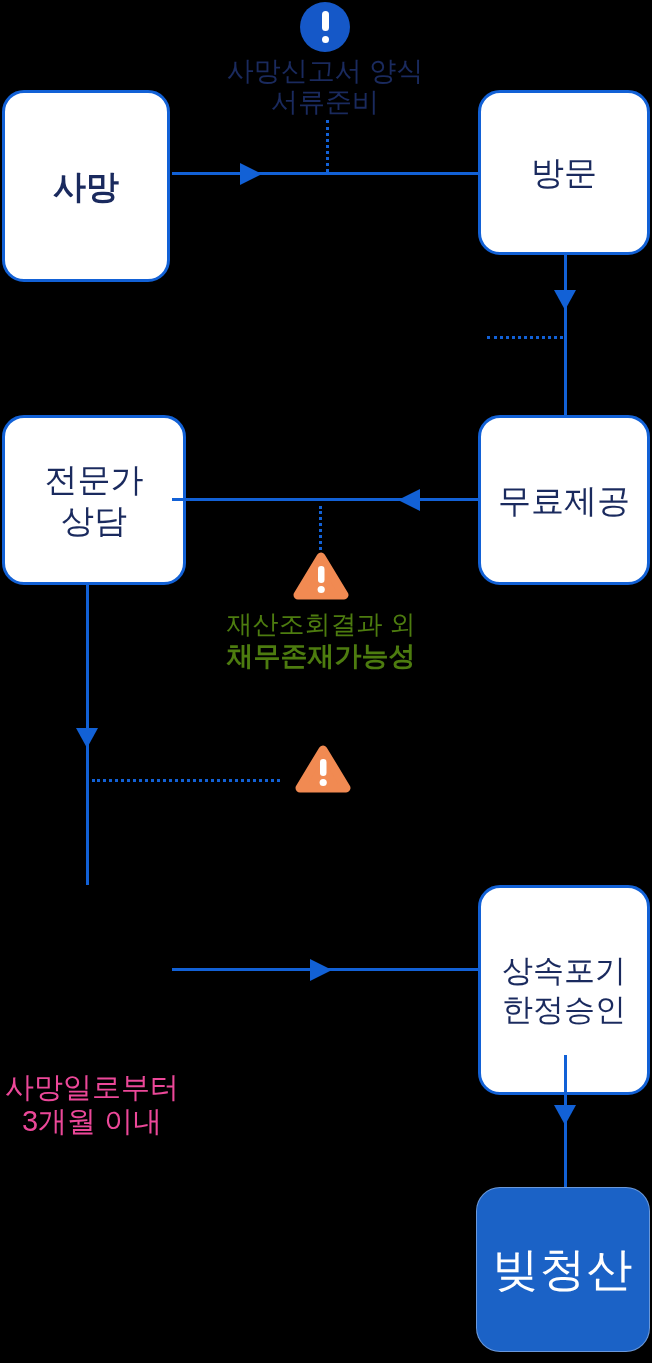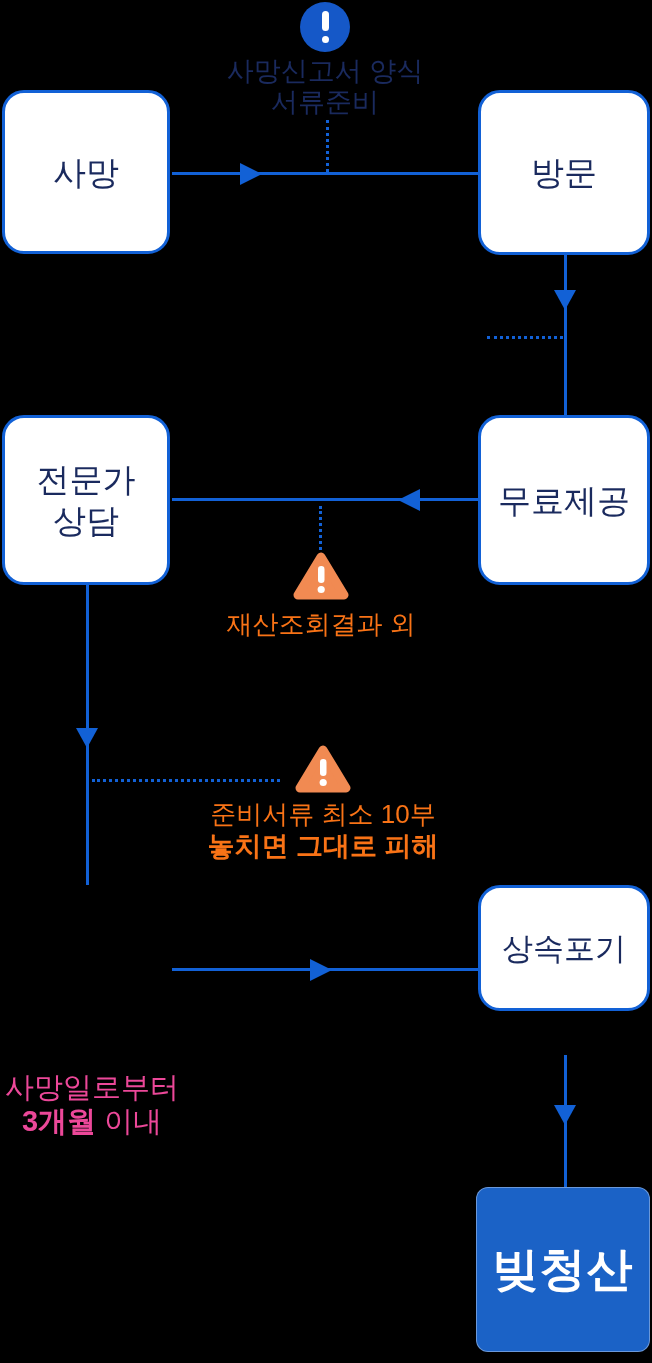--- a/index.html
+++ b/index.html
@@ -10,111 +10,109 @@
   .abs{position:absolute;}
   
   .node{
     background:#fff;border:3px solid #1261D6;border-radius:22px;
     display:flex;flex-direction:column;align-items:center;justify-content:center;
     color:#1A2A5E;font-size:33px;font-weight:500;line-height:41px;text-align:center;
     box-sizing:border-box;
   }
   .node.small-lines{font-size:31px;line-height:39px;}
   .node-final{
-    background:#1B62C6;border-radius:12px;border:1px solid rgba(255,255,255,.35);
+    background:#1B62C6;border-radius:24px;border:1px solid rgba(255,255,255,.35);
     display:flex;align-items:center;justify-content:center;
-    color:#fff;font-size:46px;font-weight:700;letter-spacing:1px;
+    color:#fff;font-size:46px;font-weight:400;letter-spacing:1px;
     box-sizing:border-box;
   }
   
   .hline{height:3px;background:#1261D6;}
   .vline{width:3px;background:#1261D6;}
   .dot-h{height:0;border-top:3px dotted #1261D6;}
   .dot-v{width:0;border-left:3px dotted #1261D6;}
   .arr-right{width:0;height:0;border-top:11px solid transparent;border-bottom:11px solid transparent;border-left:22px solid #1261D6;}
   .arr-left{width:0;height:0;border-top:11px solid transparent;border-bottom:11px solid transparent;border-right:22px solid #1261D6;}
   .arr-down{width:0;height:0;border-left:11px solid transparent;border-right:11px solid transparent;border-top:20px solid #1261D6;}
   
   .info-circle{width:50px;height:50px;border-radius:50%;background:#1558C8;}
   .info-circle .bar{position:absolute;left:21.5px;top:9px;width:7px;height:20px;border-radius:4px;background:#fff;}
   .info-circle .dot{position:absolute;left:21.5px;top:34px;width:7px;height:7px;border-radius:50%;background:#fff;}
   
   .note-top{width:260px;text-align:center;color:#1A2A5E;font-size:27px;line-height:31px;font-weight:500;}
-  .warn-text{width:320px;text-align:center;color:#f97316;}
+  .warn-text{width:320px;text-align:center;color:#4d7c0f;}
   .warn-text .l1{font-size:26px;line-height:32px;font-weight:500;}
   .warn-text .l2{font-size:27px;line-height:32px;font-weight:700;}
   .deadline{width:184px;text-align:center;color:#ec4899;font-size:29px;line-height:34px;font-weight:500;}
-  .deadline b{font-weight:700;}
+  .deadline b{font-weight:400;}
 </style>
 </head>
 <body>
 
 <div class="stage">
 
   <div class="abs info-circle" style="left:300px;top:2px;">
     <span class="bar"></span>
       <span class="dot"></span>
   </div>
   <div class="abs note-top" style="left:195px;top:56px;">
     <div>사망신고서 양식</div>
     <div>서류준비</div>
   </div>
   <div class="abs dot-v" style="left:326px;top:120px;height:52px;"></div>
 
-  <div class="abs node" style="left:2px;top:90px;width:168px;height:164px;">
+  <div class="abs node" style="left:2px;top:90px;width:168px;height:192px;font-weight:bold;">
     <div>사망</div>
   </div>
   <div class="abs node" style="left:478px;top:90px;width:172px;height:165px;">
     <div>방문</div>
   </div>
 
   <div class="abs hline" style="left:172px;top:172px;width:306px;"></div>
   <div class="abs arr-right" style="left:240px;top:162.5px;"></div>
 
   <div class="abs vline" style="left:563.5px;top:255px;height:160px;"></div>
   <div class="abs arr-down" style="left:554px;top:290px;"></div>
   <div class="abs dot-h" style="left:487px;top:336px;width:76px;"></div>
 
-  <div class="abs node" style="left:2px;top:415px;width:168px;height:170px;">
+  <div class="abs node" style="left:2px;top:415px;width:184px;height:170px;">
     <div>전문가</div>
     <div>상담</div>
   </div>
   <div class="abs node" style="left:478px;top:415px;width:172px;height:170px;">
     <div>무료제공</div>
   </div>
 
   <div class="abs hline" style="left:172px;top:498px;width:306px;"></div>
   <div class="abs arr-left" style="left:398px;top:488.5px;"></div>
 
   <div class="abs dot-v" style="left:319px;top:506px;height:44px;"></div>
   <svg class="abs" style="left:293px;top:551px;" width="56" height="50" viewBox="0 0 56 50">
     <polygon points="28,6 51,44 5,44" fill="#F18A52" stroke="#F18A52" stroke-width="9" stroke-linejoin="round"></polygon>
     <rect x="25" y="15" width="6.5" height="17" rx="3.2" fill="#fff"></rect>
     <circle cx="28.2" cy="38.5" r="3.6" fill="#fff"></circle>
   </svg>
   <div class="abs warn-text" style="left:161px;top:608px;">
     <div class="l1">재산조회결과 외</div>
+    <div class="l2">채무존재가능성</div>
   </div>
 
   <div class="abs vline" style="left:85.5px;top:585px;height:300px;"></div>
   <div class="abs arr-down" style="left:76px;top:728px;"></div>
   <div class="abs dot-h" style="left:92px;top:779px;width:188px;"></div>
 
   <svg class="abs" style="left:295px;top:744px;" width="56" height="50" viewBox="0 0 56 50">
     <polygon points="28,6 51,44 5,44" fill="#F18A52" stroke="#F18A52" stroke-width="9" stroke-linejoin="round"></polygon>
     <rect x="25" y="15" width="6.5" height="17" rx="3.2" fill="#fff"></rect>
     <circle cx="28.2" cy="38.5" r="3.6" fill="#fff"></circle>
   </svg>
-  <div class="abs warn-text" style="left:163px;top:798px;">
-    <div class="l1">준비서류 최소 10부</div>
-    <div class="l2">놓치면 그대로 피해</div>
-  </div>
 
-  <div class="abs node small-lines" style="left:478px;top:885px;width:172px;height:126px;">
+  <div class="abs node small-lines" style="left:478px;top:885px;width:172px;height:210px;">
     <div>상속포기</div>
+    <div>한정승인</div>
   </div>
 
   <div class="abs hline" style="left:172px;top:968px;width:306px;"></div>
   <div class="abs arr-right" style="left:310px;top:958.5px;"></div>
 
   <div class="abs deadline" style="left:0px;top:1070px;">
     <div>사망일로부터</div>
     <div><b>3개월</b><span> 이내</span></div>
   </div>
 

